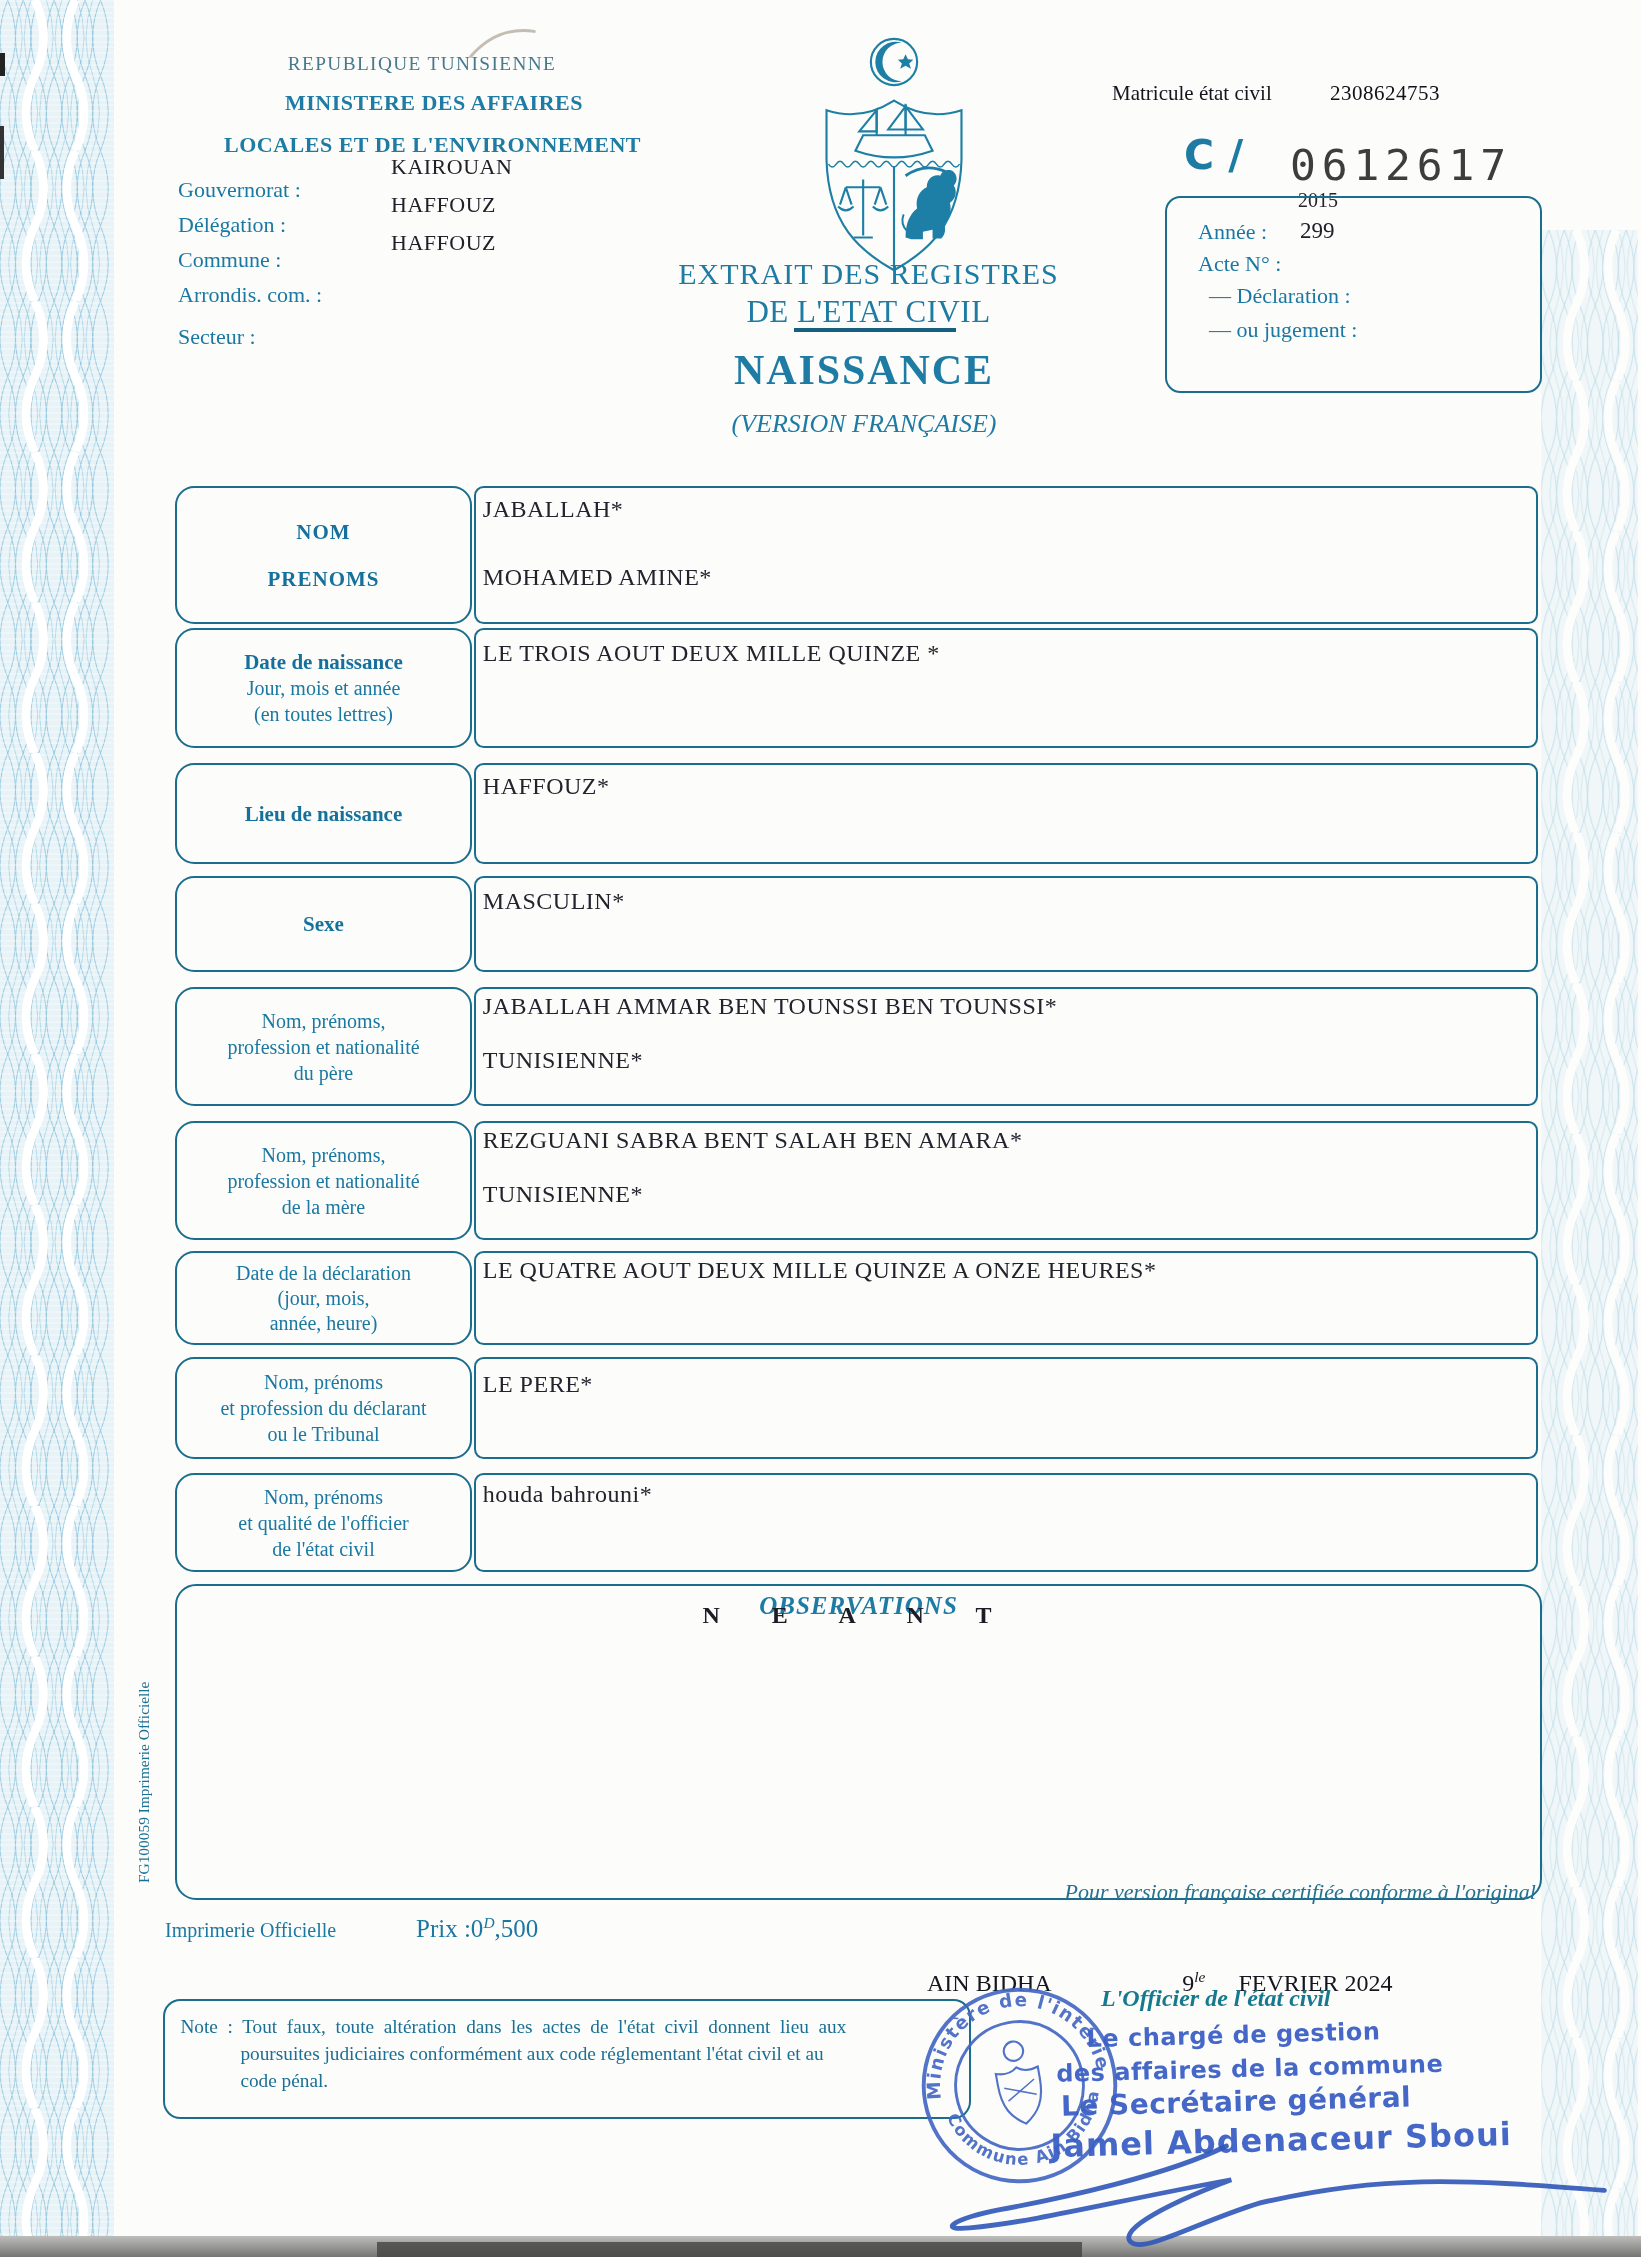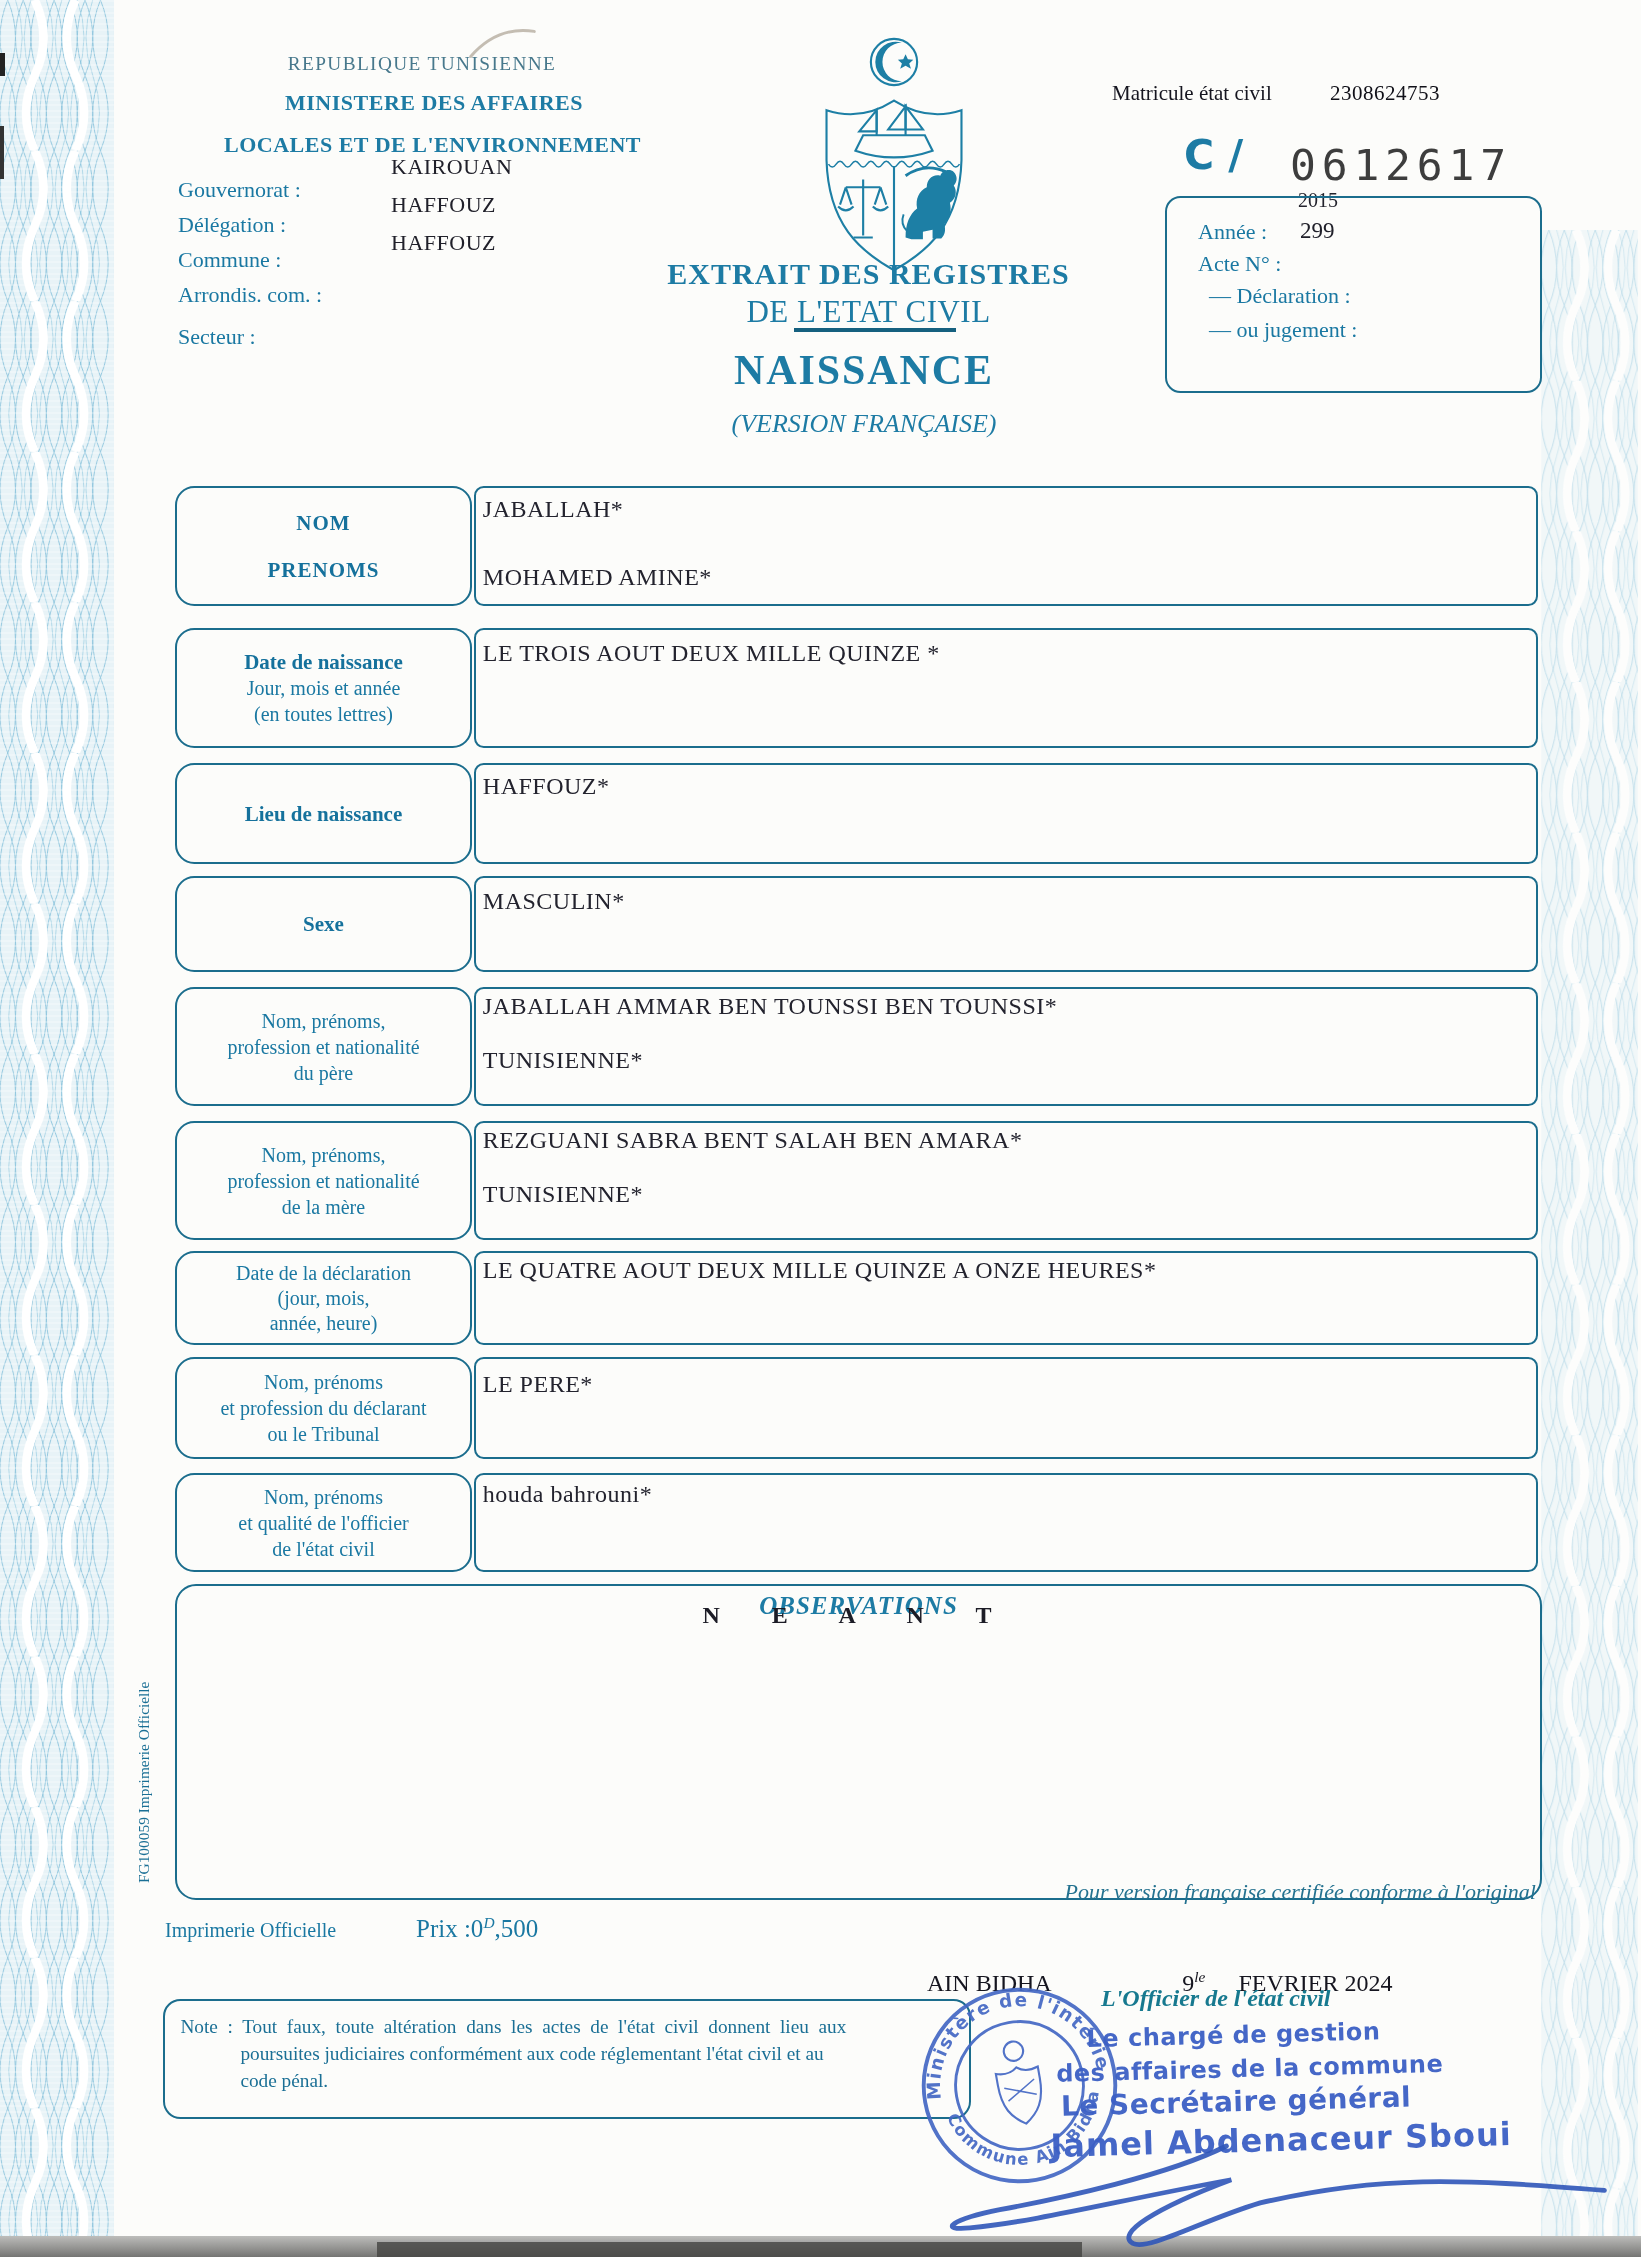--- a/index.html
+++ b/index.html
@@ -13,21 +13,21 @@
   .adm-value{color:#20202a;font-size:22px;letter-spacing:0.5px;}
   .matricule-label{color:#15151f;font-size:21px;}
   .matricule-value{color:#101018;font-size:21px;font-weight:normal;letter-spacing:0.5px;}
   .serial-prefix{color:#1d7ba4;font-size:41px;font-weight:bold;font-family:"DejaVu Sans",sans-serif;}
   .serial-number{color:#3d3d3d;font-size:43px;font-family:"DejaVu Sans Mono",monospace;letter-spacing:5.8px;}
   .year-written{color:#23232d;font-size:20px;}
   .acte-box{border:2.9px solid #1b6d8d;border-radius:15.4px;}
   .acte-line{color:#1a78a2;font-size:22px;}
   .acte-val{color:#20202a;font-size:23px;}
   
-  .t1{color:#1d7ba4;font-size:30px;font-weight:bold;letter-spacing:1px;text-align:center;}
+  .t1{color:#1d7ba4;font-size:30px;font-weight:normal;letter-spacing:1px;text-align:center;}
   .t2{color:#1d7ba4;font-size:31px;text-align:center;letter-spacing:0.5px;}
   .t3{color:#1d7ba4;font-size:42px;font-weight:bold;letter-spacing:1.9px;text-align:center;}
   .t4{color:#1d7ba4;font-size:26px;font-style:italic;text-align:center;}
   .t-underline{background:#15607f;height:3.9px;}
   
   .row{position:absolute;left:175px;width:1363px;}
   .lbox{position:absolute;left:0;top:0;bottom:0;width:293px;border:2.9px solid #1b6d8d;border-radius:19.3px;
         display:flex;flex-direction:column;align-items:center;justify-content:center;text-align:center;}
   .vbox{position:absolute;left:299px;right:0;top:0;bottom:0;border:2.9px solid #1b6d8d;border-radius:9.7px;
         display:flex;flex-direction:column;padding:3.9px 1.9px 3.9px 6.8px;overflow:hidden;}
@@ -165,21 +165,21 @@
     <span class="abs acte-line" style="left:42px;top:85px;">— Déclaration :</span>
     <span class="abs acte-line" style="left:42px;top:119px;">— ou jugement :</span>
   </div>
 
   <div class="abs t1" style="left:579px;top:257px;width:579px;">EXTRAIT DES REGISTRES</div>
   <div class="abs t2" style="left:579px;top:294px;width:579px;">DE L'ETAT CIVIL</div>
   <div class="abs t-underline" style="left:794px;top:328px;width:162px;"></div>
   <div class="abs t3" style="left:579px;top:346px;width:570px;">NAISSANCE</div>
   <div class="abs t4" style="left:579px;top:409px;width:570px;">(VERSION FRANÇAISE)</div>
 
-  <div class="row" style="top:486px;height:120px;">
+  <div class="row" style="top:486px;height:138px;">
     <div class="lbox" style="row-gap:21px;">
       <span class="llb" style="letter-spacing:1px;">NOM</span>
       <span class="llb" style="letter-spacing:1px;">PRENOMS</span>
     </div>
     <div class="vbox">
       <span class="val" style="margin-top:3.9px;">JABALLAH*</span>
       <span class="val" style="margin-top:41px;">MOHAMED AMINE*</span>
     </div>
   </div>
 

